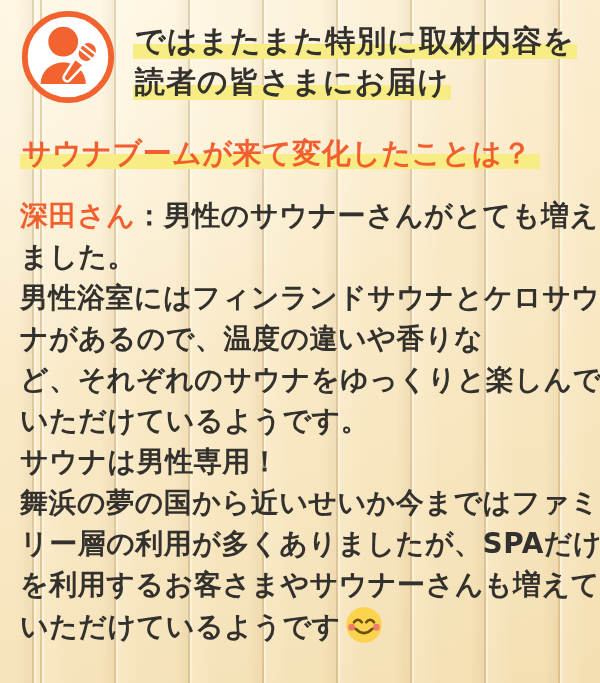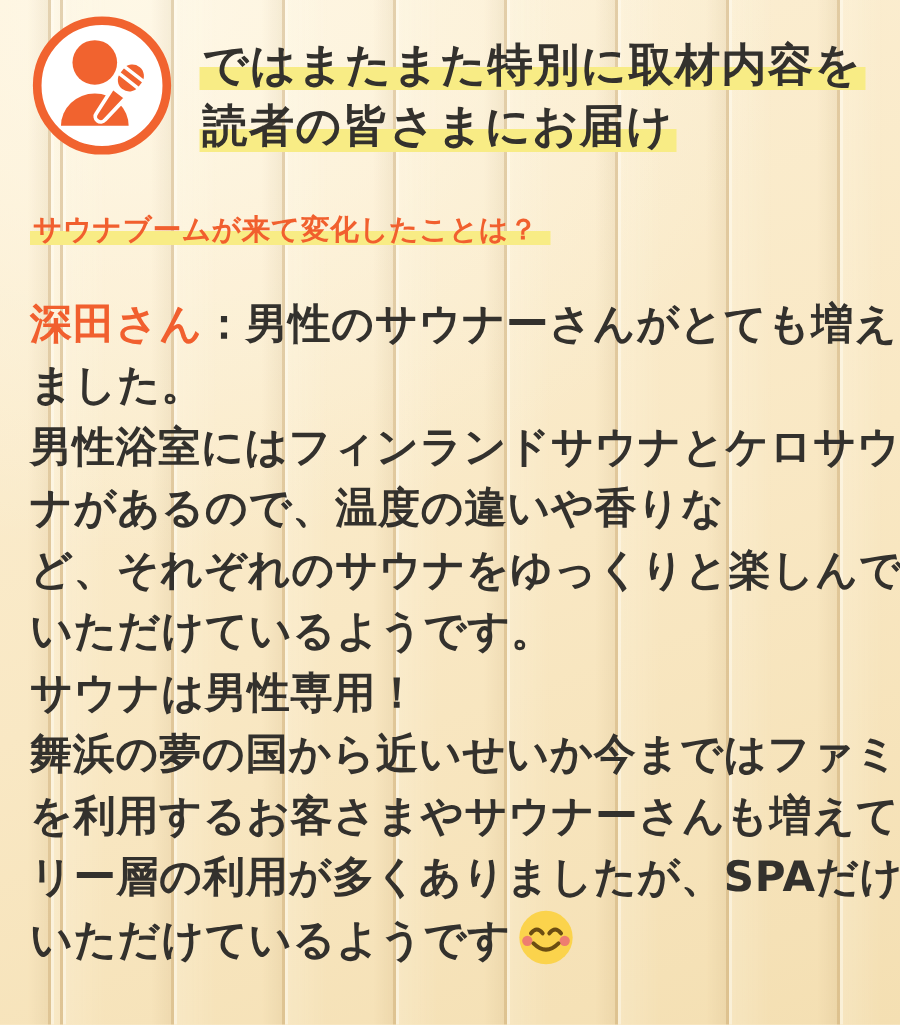--- a/index.html
+++ b/index.html
@@ -17,40 +17,40 @@
         rgba(172,130,66,0.32) 0px, rgba(172,130,66,0.32) 2px,
         rgba(255,253,244,0.55) 2px, rgba(255,253,244,0.55) 4px,
         rgba(255,252,240,0.18) 4px, rgba(255,250,238,0.0) 30px,
         rgba(150,110,50,0.0) 60px, rgba(150,110,50,0.08) 74px),
       radial-gradient(120% 90% at 15% 0%, rgba(255,249,233,0.85) 0%, rgba(255,249,233,0) 60%),
       linear-gradient(160deg, #fcf0d6 0%, #f9e8c4 55%, #f4dfb2 100%);
     background-position: 40px 0, 0 0, 0 0;
   }
   .page { padding: 9px 20px 0 20px; }
 
-  .header-row { display: flex; align-items: center; }
+  .header-row { display: flex; align-items: center; font-family: Liberation Mono, monospace; }
   .avatar { width: 96px; height: 96px; flex: none; }
   .avatar svg { width: 100%; height: 100%; display: block; }
 
   .speech {
     margin: 13px 0 0 17px;
     font-size: 30px;
     line-height: 41px;
     letter-spacing: 1px;
     color: #33312d;
   }
   .hl {
     background-image: linear-gradient(to bottom,
       rgba(0,0,0,0) 54%, #f8ec85 54%, #f8ec85 98%, rgba(0,0,0,0) 98%);
     padding: 0 2px;
   }
 
   .heading {
     margin: 28px 0 0 0;
-    font-size: 19px;
+    font-size: 29px;
     line-height: 40px;
     letter-spacing: 0.5px;
     color: #f15f2e;
     font-weight: 700;
   }
   .heading .hl { padding-right: 8px; }
 
   .body-text {
     margin-top: 22px;
     font-size: 28px;
@@ -98,22 +98,22 @@
 
   <div class="body-text">
     <div class="line"><span class="speaker">深田さん</span><span>：男性のサウナーさんがとても増え</span></div>
     <div class="line">ました。</div>
     <div class="line">男性浴室にはフィンランドサウナとケロサウ</div>
     <div class="line">ナがあるので、温度の違いや香りな</div>
     <div class="line">ど、それぞれのサウナをゆっくりと楽しんで</div>
     <div class="line">いただけているようです。</div>
     <div class="line">サウナは男性専用！</div>
     <div class="line">舞浜の夢の国から近いせいか今まではファミ</div>
+    <div class="line">リー層の利用が多くありましたが、SPAだけ</div>
     <div class="line">を利用するお客さまやサウナーさんも増えて</div>
-    <div class="line">リー層の利用が多くありましたが、SPAだけ</div>
     <div class="line"><span>いただけているようです</span><svg class="emoji" viewBox="0 0 36 36">
         <circle cx="18" cy="18" r="16" fill="#fbd34c"></circle>
         <circle cx="6.8" cy="20" r="3.1" fill="#ee7d70"></circle>
         <circle cx="29.2" cy="20" r="3.1" fill="#ee7d70"></circle>
         <path d="M9,15.5 q3.5,-4.5 7,0" fill="none" stroke="#6b4d12" stroke-width="2.4" stroke-linecap="round"></path>
         <path d="M20,15.5 q3.5,-4.5 7,0" fill="none" stroke="#6b4d12" stroke-width="2.4" stroke-linecap="round"></path>
         <path d="M10.5,21.5 q7.5,7.5 15,0" fill="none" stroke="#6b4d12" stroke-width="2.4" stroke-linecap="round"></path>
       </svg></div>
   </div>
 

